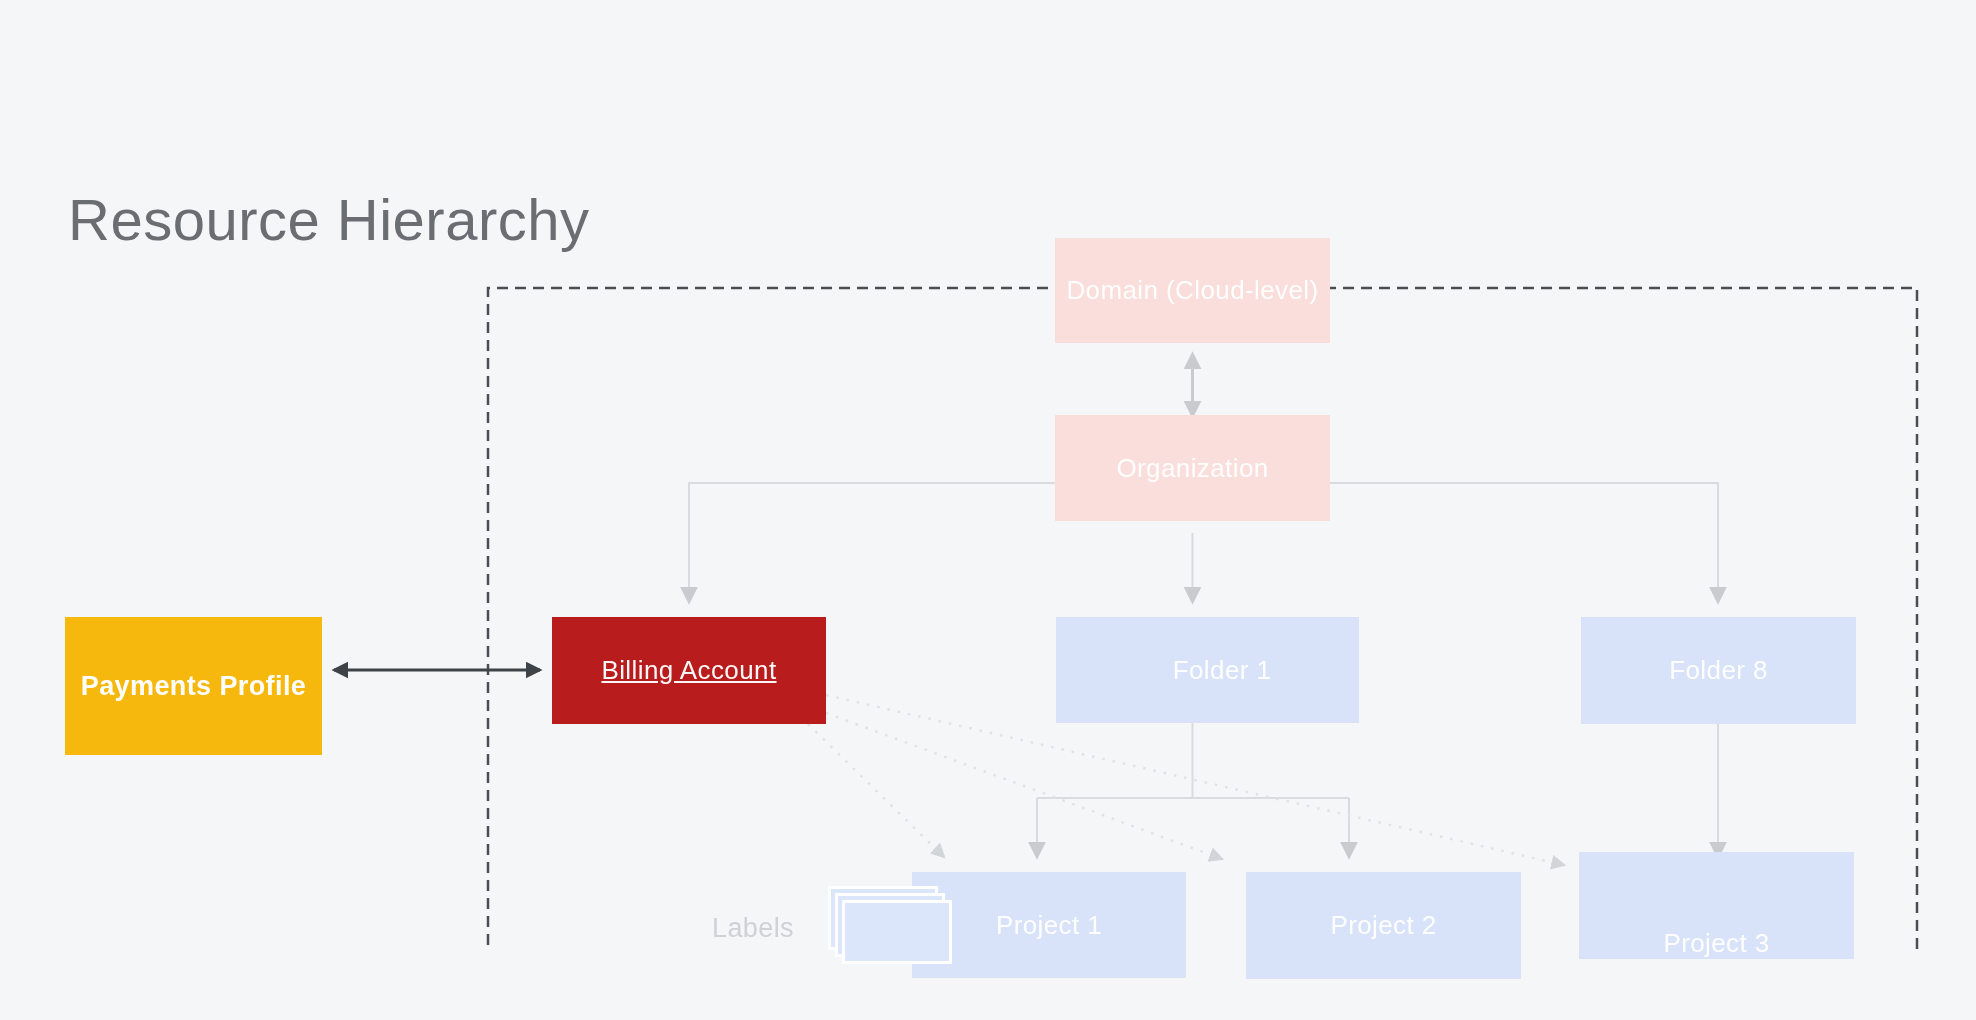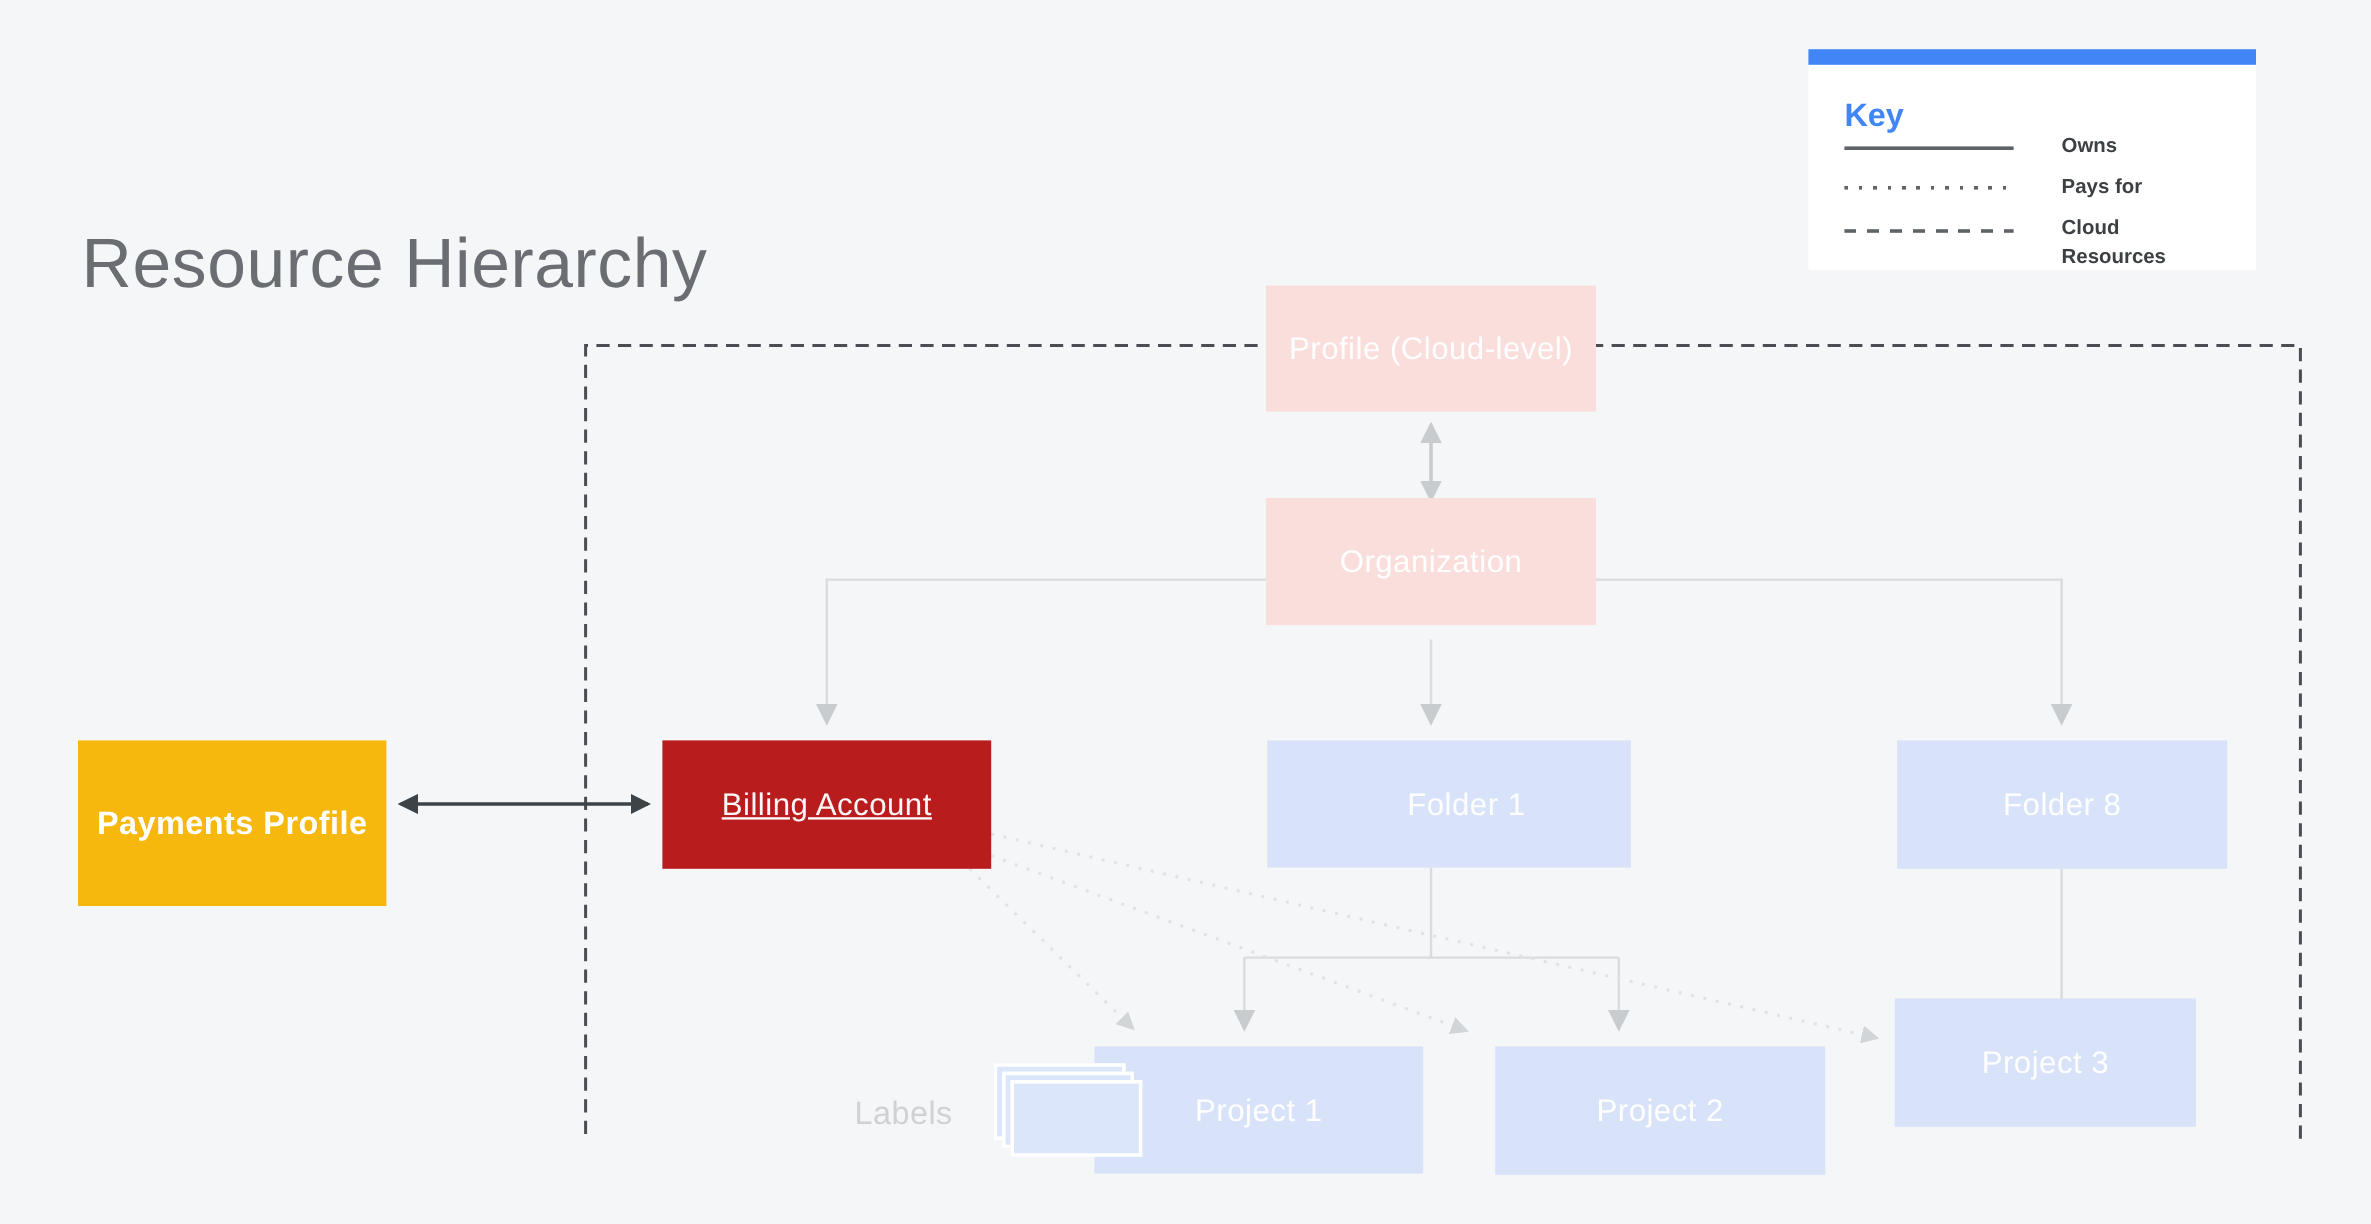--- a/index.html
+++ b/index.html
@@ -26,21 +26,21 @@
   .node.blue{background:#D8E3F9;}
   .node.yellow{background:#F7B80D;color:#FFFFFF;font-weight:bold;font-size:27px;}
   .n-domain{left:1055px;top:238px;width:275px;height:105px;}
   .n-org{left:1055px;top:415px;width:275px;height:106px;}
   .n-payments{left:65px;top:617px;width:257px;height:138px;align-items:center;}
   .n-billing{left:552px;top:617px;width:274px;height:107px;}
   .n-folder1{left:1056px;top:617px;width:274px;height:106px;padding-left:29px;}
   .n-folder2{left:1581px;top:617px;width:275px;height:107px;}
   .n-project1{left:912px;top:872px;width:274px;height:106px;}
   .n-project2{left:1246px;top:872px;width:275px;height:107px;}
-  .n-project3{left:1579px;top:832px;width:251px;height:107px;}
+  .n-project3{left:1579px;top:852px;width:275px;height:107px;align-items:flex-end;}
   .labels-caption{
     position:absolute;left:712px;top:913px;z-index:2;
     font-size:27px;color:#CFD2D5;letter-spacing:0.4px;
   }
   .labels-icon{position:absolute;left:828px;top:886px;width:126px;height:82px;z-index:2;}
   .labels-icon .card{
     position:absolute;width:104px;height:58px;
     background:#DCE6FA;border:3px solid #FFFFFF;
   }
   
@@ -103,21 +103,21 @@
     <path d="M1718 724 V857" fill="none" stroke="#D9DBDE" stroke-width="2" marker-end="url(#ah-gray)"></path>
 
     <path d="M808 724 L944 857" fill="none" stroke="#E0E2E5" stroke-width="2.5" stroke-dasharray="2.5 8" marker-end="url(#ah-dot)"></path>
     <path d="M826 713 L1222 859" fill="none" stroke="#E0E2E5" stroke-width="2.5" stroke-dasharray="2.5 8" marker-end="url(#ah-dot)"></path>
     <path d="M826 695 L1564 865" fill="none" stroke="#E0E2E5" stroke-width="2.5" stroke-dasharray="2.5 8" marker-end="url(#ah-dot)"></path>
 
     <path d="M334 670 H540" fill="none" stroke="#3E4347" stroke-width="3" marker-start="url(#ah-dark)" marker-end="url(#ah-dark)"></path>
   </svg>
 
   <div class="node pink n-domain">
-    <span>Profile (Cloud-level)</span>
+    <span>Domain (Cloud-level)</span>
   </div>
   <div class="node pink n-org">
     <span>Organization</span>
   </div>
   <div class="node yellow n-payments">
     <span>Payments Profile</span>
   </div>
   <div class="node green n-billing">
     <span>Billing Account</span>
   </div>
@@ -137,26 +137,14 @@
     <span>Project 3</span>
   </div>
 
   <div class="labels-caption">Labels</div>
   <div class="labels-icon">
     <div class="card" style="left:0;top:0"></div>
     <div class="card" style="left:7px;top:7px"></div>
     <div class="card" style="left:14px;top:14px"></div>
   </div>
 
-  <div class="key-panel">
-    <div class="key-accent"></div>
-    <div class="key-title">Key</div>
-
-    <div class="key-sample solid ks-1"></div>
-    <div class="key-sample dotted ks-2"></div>
-    <div class="key-sample dashed ks-3"></div>
-
-    <div class="key-label kl-1">Owns</div>
-    <div class="key-label kl-2">Pays for</div>
-    <div class="key-label kl-3">Cloud Resources</div>
-  </div>
 
 </div>
 
 </body></html>

